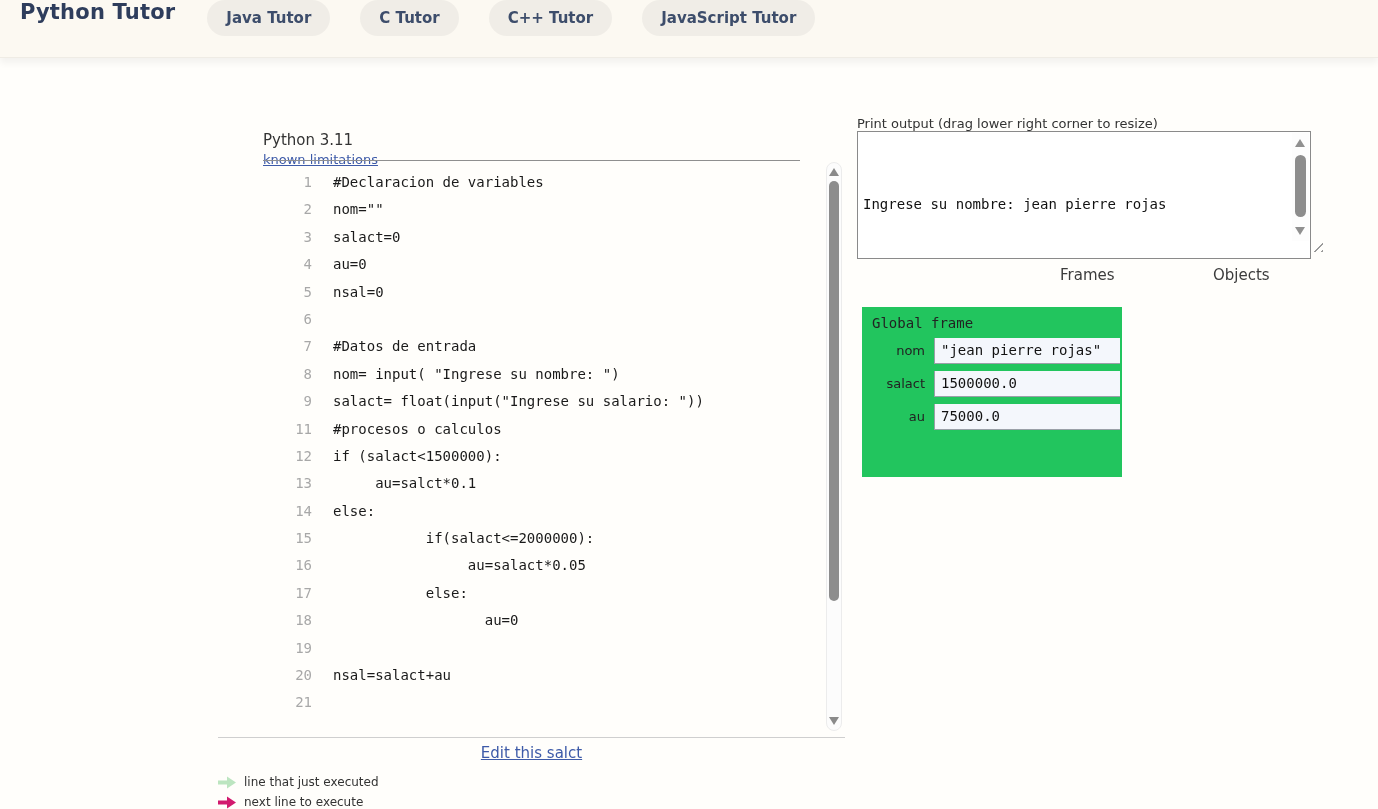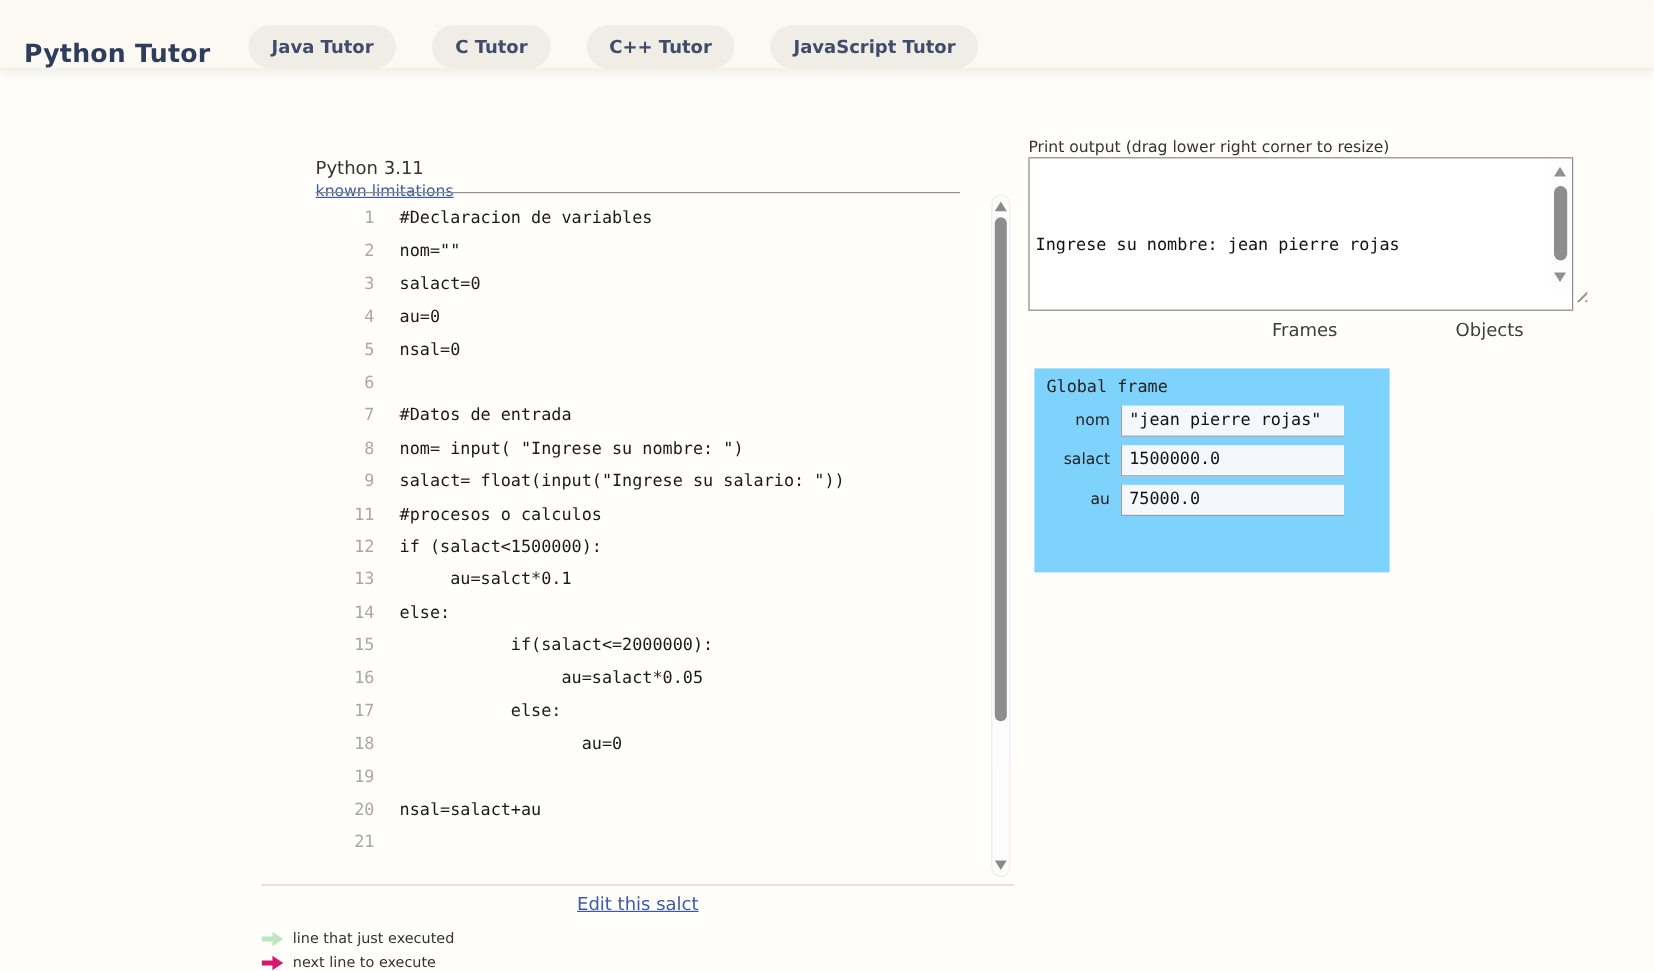--- a/index.html
+++ b/index.html
@@ -4,21 +4,21 @@
 <style>
   * { margin:0; padding:0; box-sizing:border-box; }
   html,body { width:1378px; height:809px; overflow:hidden; background:#ffffff;
               font-family:"DejaVu Sans", sans-serif; }
   #app { position:relative; width:1378px; height:809px; background:#fffefb; }
 
   
   .nav { position:absolute; left:0; top:0; width:1378px; height:58px;
          background:#fcf9f2; border-bottom:1px solid #efece5;
          box-shadow:0 5px 7px rgba(0,0,0,0.05);
-         display:flex; align-items:flex-end; padding-left:20px; }
+         display:flex; align-items:flex-start; padding-left:20px; }
   .logo { font-size:21px; font-weight:bold; color:#2e3d5c; letter-spacing:0.2px; }
   .navlinks { display:inline-flex; gap:30px; margin-left:32px; }
   .pill { background:#f0ede7; color:#3d4d6b; font-weight:bold; font-size:15px;
           padding:9px 19px; border-radius:22px; cursor:pointer; white-space:nowrap; }
 
   
   .code-head { position:absolute; left:263px; top:131px; width:537px; text-align:left; }
   .code-title { font-size:15px; color:#333; }
   .code-sub a, .link { color:#3d5aa8; text-decoration:underline; cursor:pointer; }
   .code-sub { font-size:13px; margin-top:3px; }
@@ -68,22 +68,22 @@
   .ot-thumb { position:absolute; left:3px; top:22px; width:11px; height:62px;
               background:#8d8d8d; border-radius:6px; }
   .resize-grip { position:absolute; left:1312px; top:241px; width:11px; height:11px;
                  background:repeating-linear-gradient(135deg,#9a9a9a 0 1.5px,transparent 1.5px 4.5px);
                  clip-path:polygon(100% 0,100% 100%,0 100%); cursor:nwse-resize; }
 
   .col-heads { position:absolute; left:857px; top:266px; width:521px; }
   .frames-h { position:absolute; left:203px; font-size:15px; color:#3c3c3c; }
   .objects-h { position:absolute; left:356px; font-size:15px; color:#3c3c3c; }
 
-  .gframe { position:absolute; left:862px; top:307px; width:296px; height:170px;
-            background:#7dd3fc; padding:8px 0 0 10px; }
+  .gframe { position:absolute; left:862px; top:307px; width:260px; height:170px;
+            background:#22c55e; padding:8px 0 0 10px; }
   .gframe-title { font-family:"DejaVu Sans Mono", monospace; font-size:14px; color:#222; }
   .var-row { display:flex; align-items:flex-start; margin-top:7px; height:26px; }
   .var-name { width:62px; flex:0 0 62px; text-align:right; font-size:13px; color:#222;
               padding-right:9px; line-height:26px; }
   .var-val { width:186px; height:26px; background:#f4f7fc;
              border-left:1px solid #9aa0a8; border-bottom:1px solid #9aa0a8;
              font-family:"DejaVu Sans Mono", monospace; font-size:14px; color:#111;
              line-height:25px; padding-left:6px; white-space:pre; }
 </style>
 </head>

